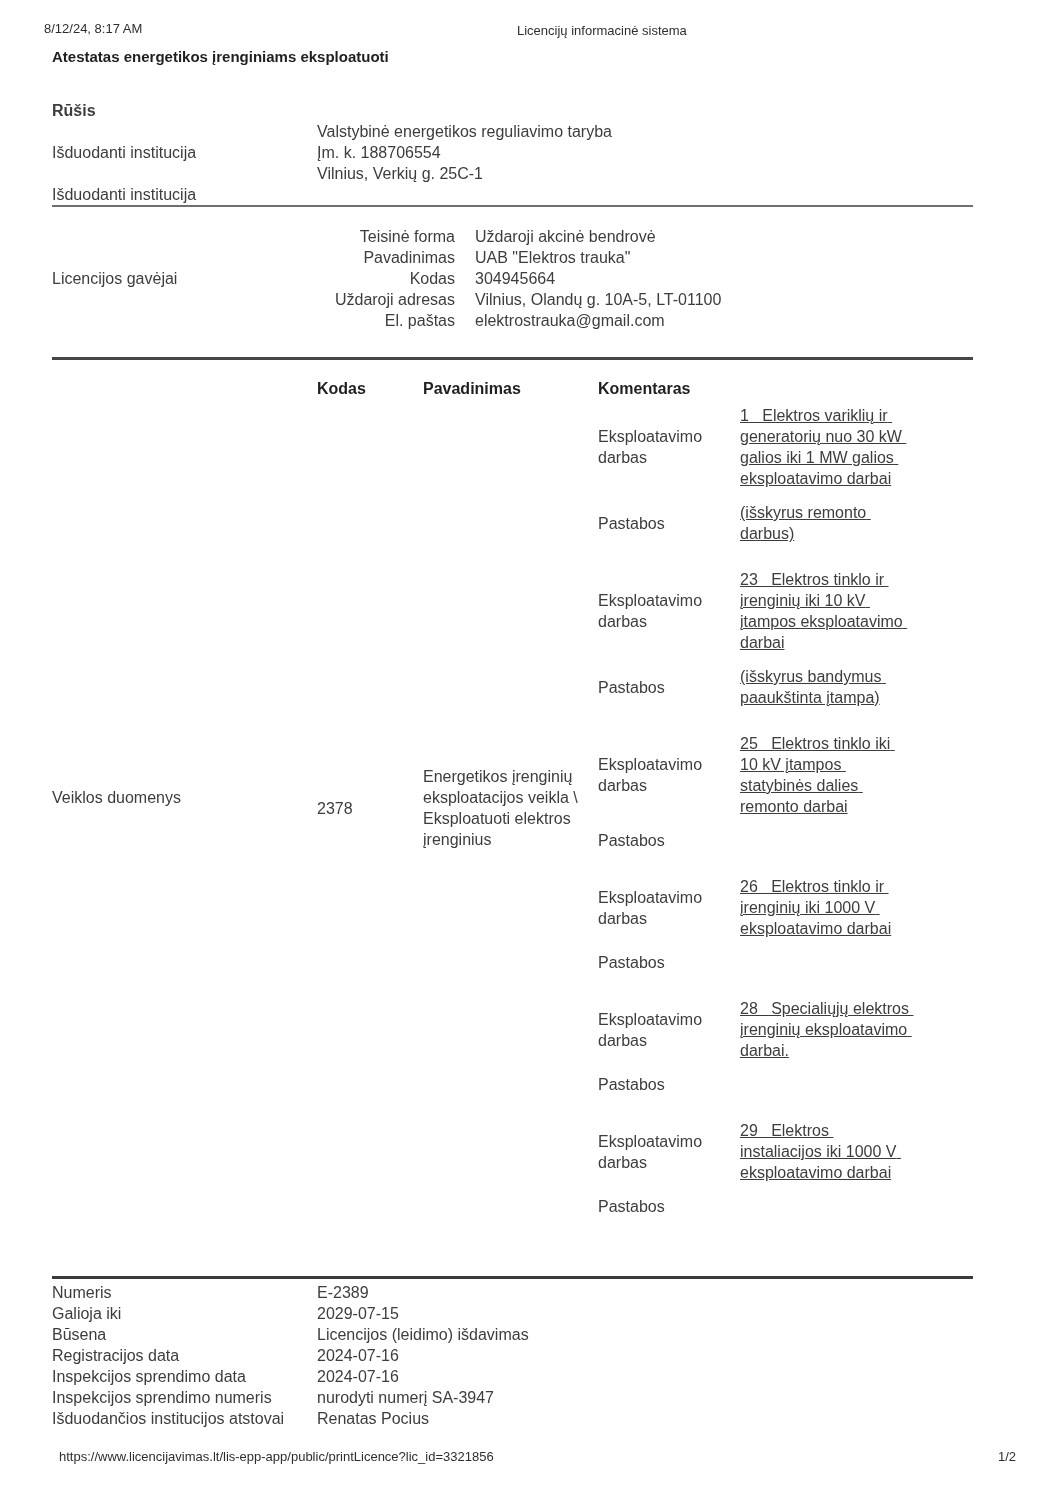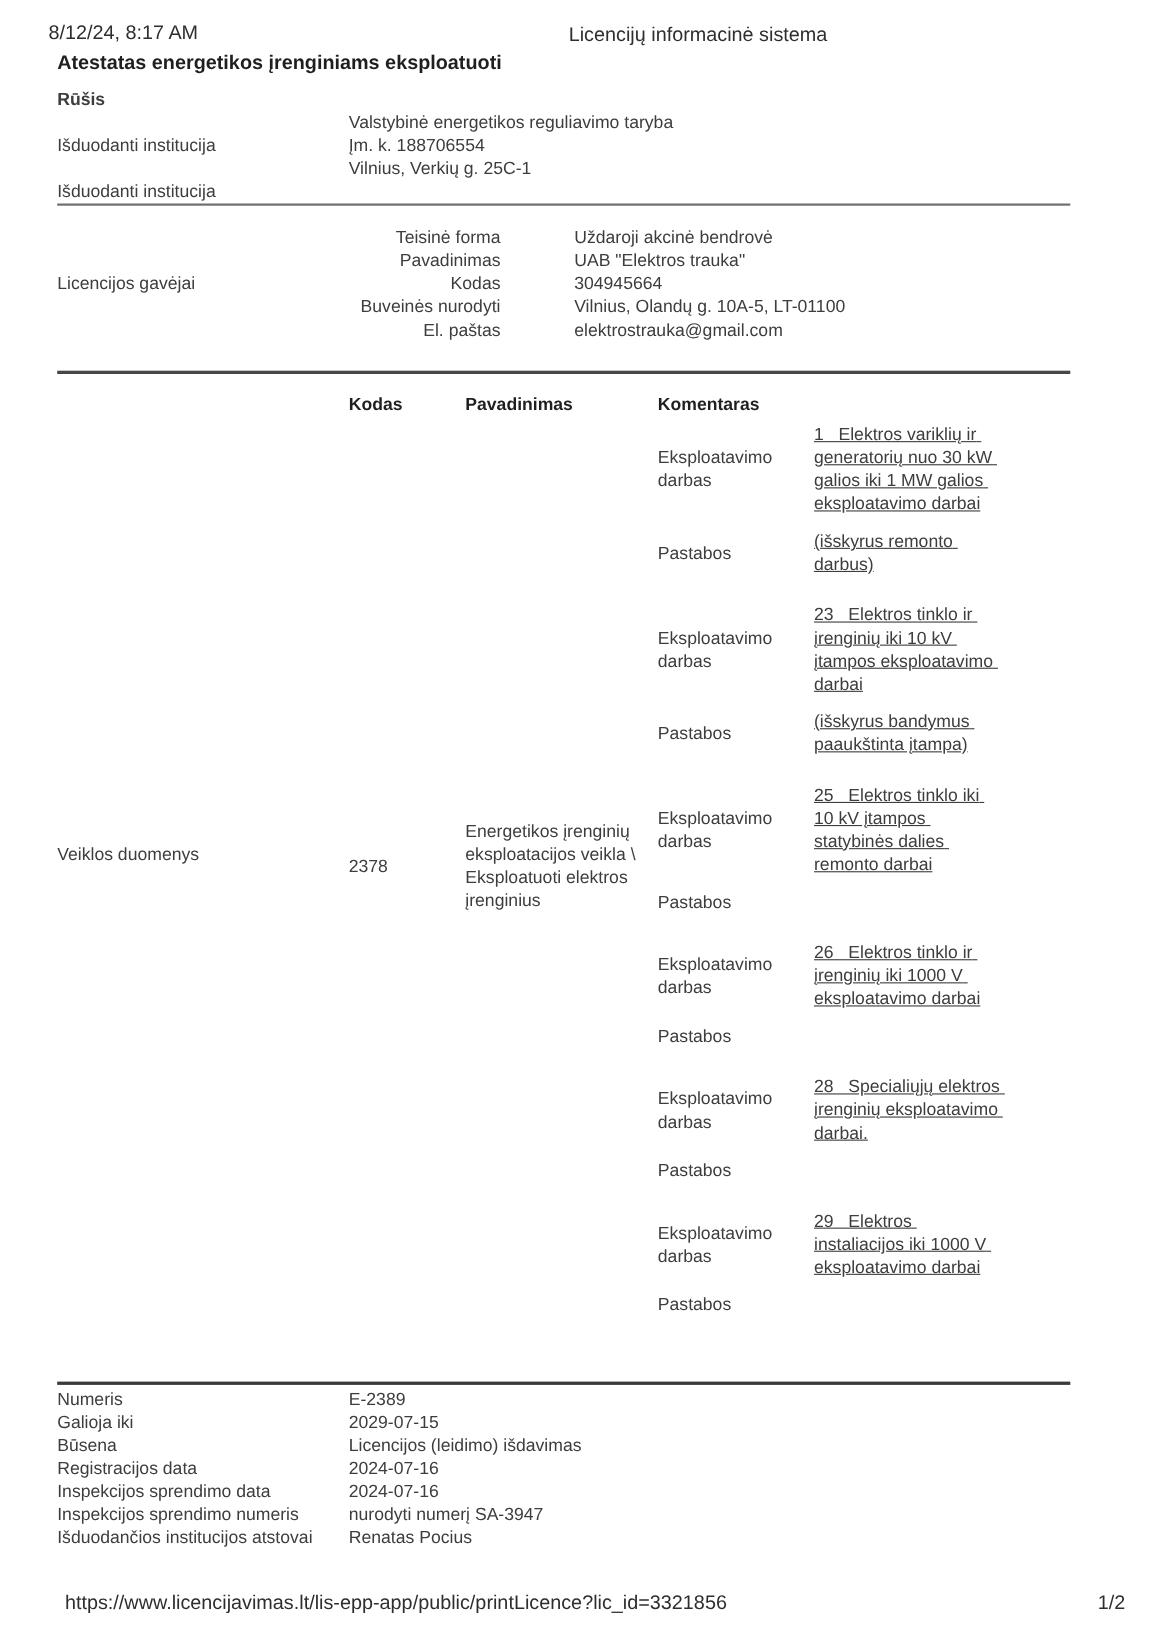--- a/index.html
+++ b/index.html
@@ -4,39 +4,39 @@
 <style>
   html,body{margin:0;padding:0;background:#ffffff;}
   .page{
     position:relative;
     width:1058px;height:1497px;
     background:#ffffff;
     font-family:"Liberation Sans",sans-serif;
     font-size:16px;line-height:21px;color:#3d3d3d;
     overflow:hidden;
   }
-  .print-meta{position:absolute;font-size:18px;line-height:16px;color:#2e2e2e;white-space:nowrap;}
+  .print-meta{position:absolute;font-size:13px;line-height:16px;color:#2e2e2e;white-space:nowrap;}
   .hdr-date{left:44px;top:21px;}
   .hdr-sys{left:517px;top:23px;}
   .ftr-url{left:59px;top:1449px;}
   .ftr-page{left:998px;top:1449px;}
 
   .content{position:absolute;left:52px;top:46px;width:921px;}
 
-  .doc-title{font-size:18px;line-height:22px;font-weight:bold;color:#1f1f1f;margin:0 0 12px 0;}
+  .doc-title{font-size:15px;line-height:22px;font-weight:bold;color:#1f1f1f;margin:0 0 32px 0;}
 
   .frow{display:flex;align-items:center;}
   .flabel{flex:none;width:265px;box-sizing:border-box;padding-right:25px;}
   .fvalue{flex:1;min-width:0;}
   .row-single{min-height:21px;font-weight:bold;}
   .row-underline{min-height:21px;border-bottom:2px solid #6e6e6e;}
 
   .gavejai{display:flex;align-items:center;padding:19px 0 26px 0;border-bottom:3px solid #474747;}
   .sub-table{flex:1;}
-  .sub-row{display:flex;gap:47px;}
+  .sub-row{display:flex;}
   .sub-label{flex:none;width:138px;text-align:right;}
   .sub-value{flex:1;min-width:0;padding-left:20px;}
 
   .veikla{display:flex;align-items:stretch;padding:18px 0 59px 0;border-bottom:3px solid #3a3a3a;}
   .v-col-label{flex:none;width:265px;box-sizing:border-box;padding-right:25px;display:flex;align-items:center;}
   .v-col{display:flex;flex-direction:column;box-sizing:border-box;}
   .v-col-kodas{flex:none;width:106px;}
   .v-col-pavad{flex:none;width:175px;}
   .v-col-koment{flex:1;min-width:0;}
   .v-header{font-weight:bold;color:#1f1f1f;min-height:21px;}
@@ -93,21 +93,21 @@
         </div>
         <div class="sub-row">
           <div class="sub-label">Pavadinimas</div>
           <div class="sub-value">UAB "Elektros trauka"</div>
         </div>
         <div class="sub-row">
           <div class="sub-label">Kodas</div>
           <div class="sub-value">304945664</div>
         </div>
         <div class="sub-row">
-          <div class="sub-label">Buveinės nurodyti</div>
+          <div class="sub-label">Uždaroji adresas</div>
           <div class="sub-value">Vilnius, Olandų g. 10A-5, LT-01100</div>
         </div>
         <div class="sub-row">
           <div class="sub-label">El. paštas</div>
           <div class="sub-value">elektrostrauka@gmail.com</div>
         </div>
       </div>
     </div>
 
     <div class="veikla">

